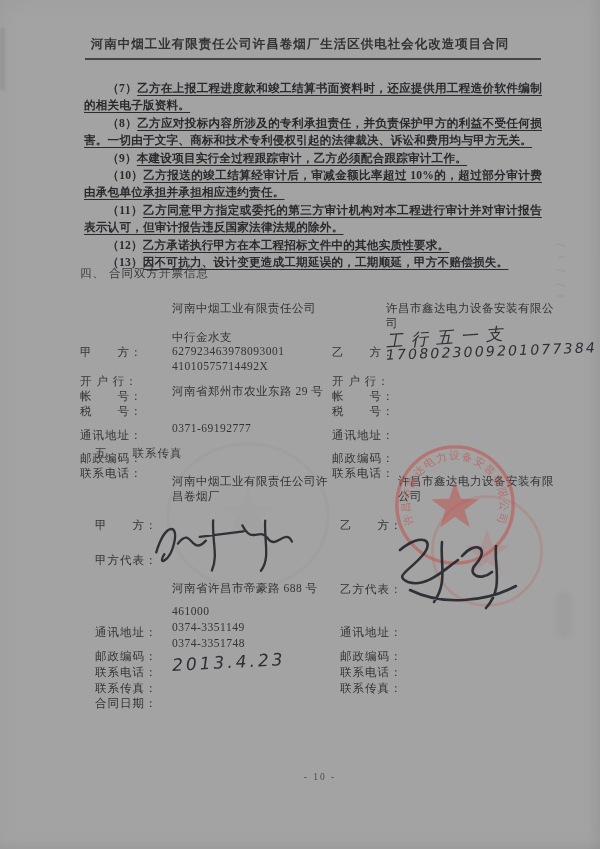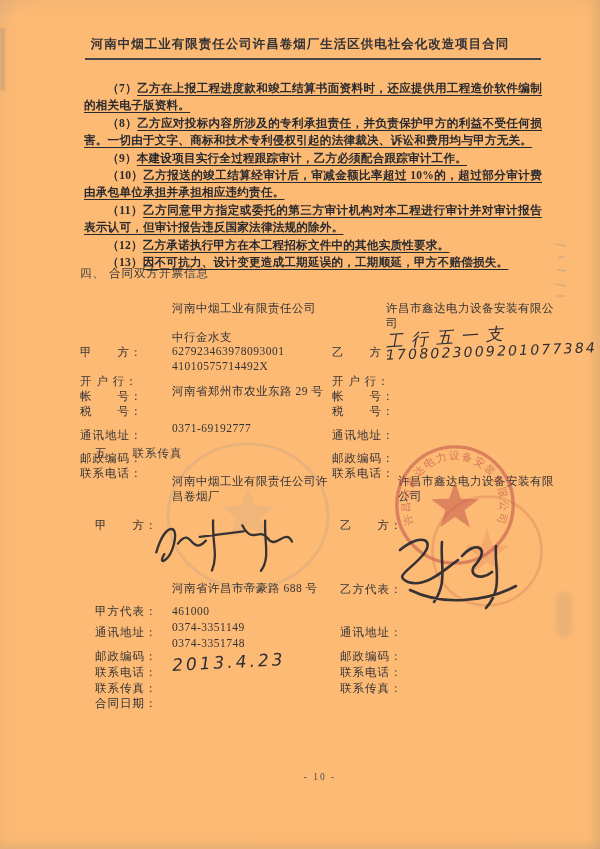--- a/index.html
+++ b/index.html
@@ -1,16 +1,16 @@
 <!DOCTYPE html>
 <html><head>
 <meta charset="utf-8">
 <style>
   html,body{margin:0;padding:0;background:#e9e9e7;}
-  .page{position:relative;width:600px;height:849px;margin:0 auto;background:#fdba74;
+  .page{position:relative;width:600px;height:849px;margin:0 auto;background:#a3a3a3;
         font-family:"Liberation Serif","DejaVu Serif",serif;color:#2d2d30;overflow:hidden;
         box-shadow:inset 0 0 18px rgba(120,120,120,.12);}
   
   .doc-title{position:absolute;top:36px;left:0;right:0;text-align:center;
              font-size:12.5px;font-weight:bold;letter-spacing:1px;color:#333336;}
   .title-rule{position:absolute;top:58px;left:85px;width:456px;height:2px;background:#454548;}
   
   .clauses{position:absolute;top:80px;left:84px;width:458px;font-size:11.6px;line-height:17.4px;
            font-weight:bold;text-align:justify;color:#2a2a2e;letter-spacing:.2px;}
   .clauses p{margin:0;text-indent:2em;}
@@ -128,21 +128,21 @@
     <polygon points="86,52 93,70 113,70 98,82 104,101 86,90 68,101 74,82 59,70 79,70" fill="#97979b" opacity="0.12"></polygon>
   </svg>
 
   <div class="irow" style="left:340px;top:474px;">
     <span class="lbl wT">乙　　方：</span><span class="val wrap2 w158">许昌市鑫达电力设备安装有限公司</span>
   </div>
   <div class="irow" style="left:95px;top:474px;">
     <span class="lbl wS">甲　　方：</span><span class="val wrap2 w160">河南中烟工业有限责任公司许昌卷烟厂</span>
   </div>
 
-  <div class="irow" style="left:95px;top:560px;">
+  <div class="irow" style="left:95px;top:509px;">
     <span class="lbl wS">甲方代表：</span>
   </div>
   <div class="irow" style="left:340px;top:538px;">
     <span class="lbl wT">乙方代表：</span>
   </div>
 
   <svg class="seal" style="left:392px;top:442px;" width="126" height="126" viewBox="0 0 130 130">
     <circle cx="65" cy="65" r="60" fill="none" stroke="#c0504a" stroke-width="3.5" opacity="0.55"></circle>
     <polygon points="65,41 71.1,58.6 89.7,59 74.9,70.2 80.3,88 65,77.4 49.7,88 55.1,70.2 40.3,59 58.9,58.6" fill="#c0504a" opacity="0.5"></polygon>
     <defs>

